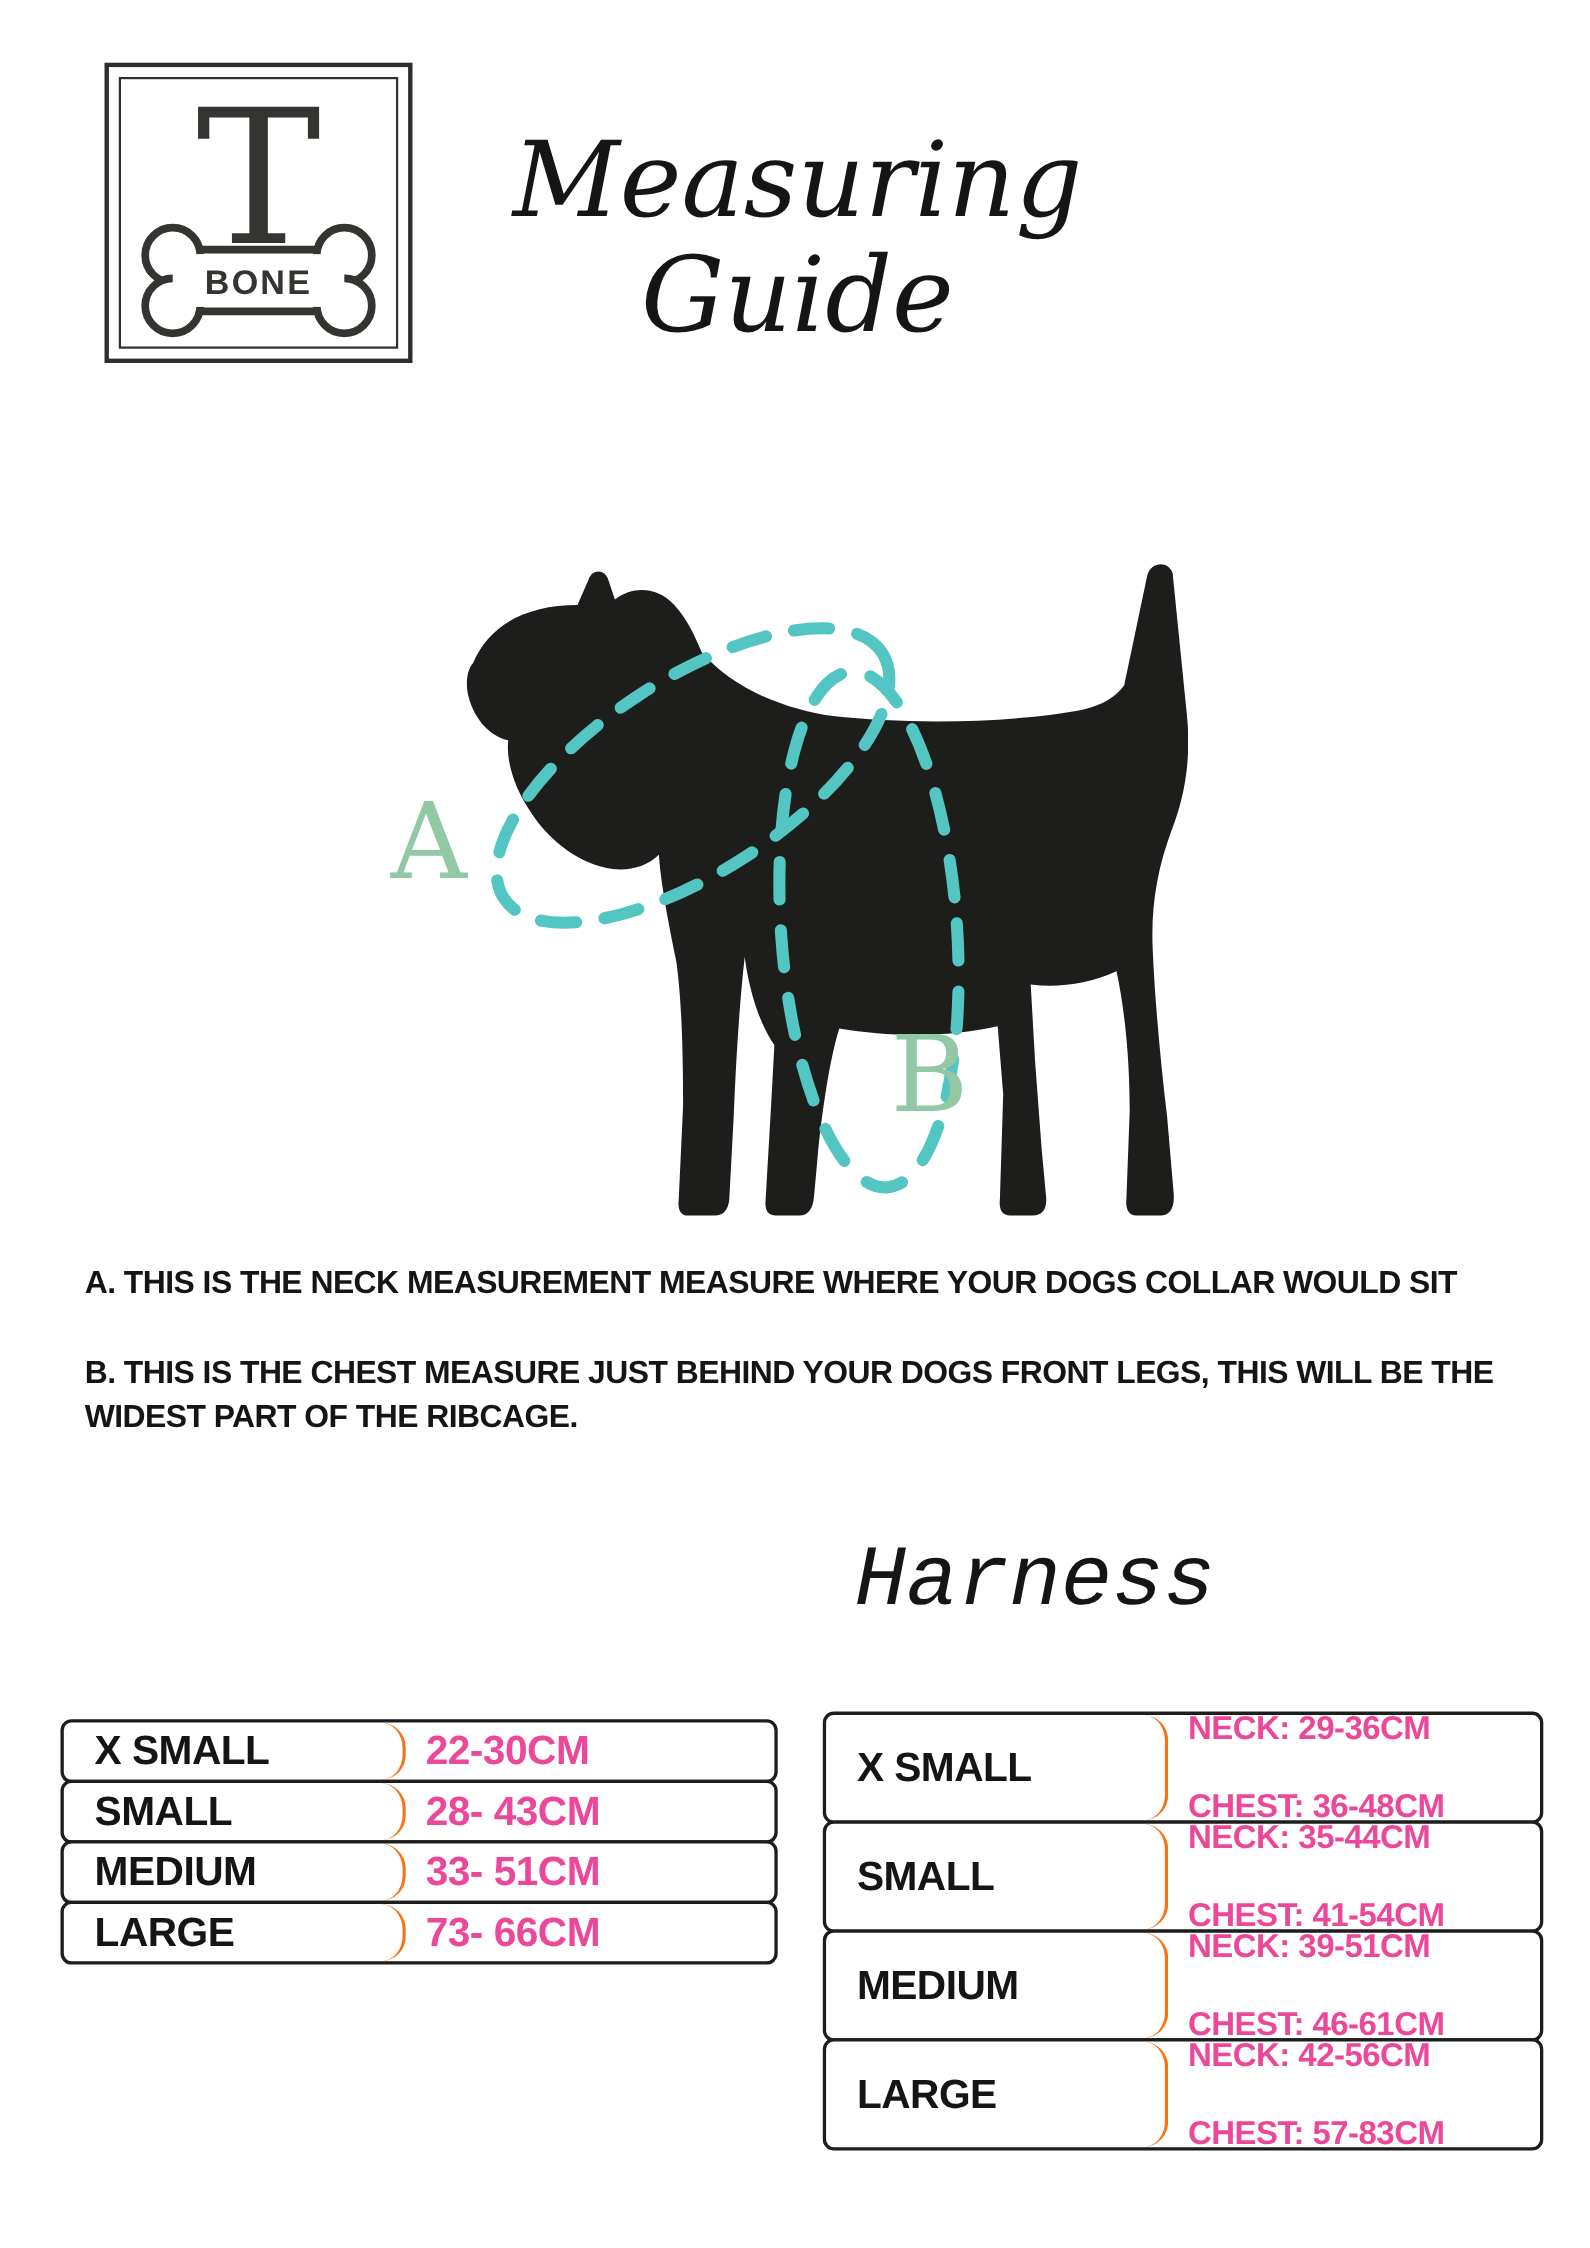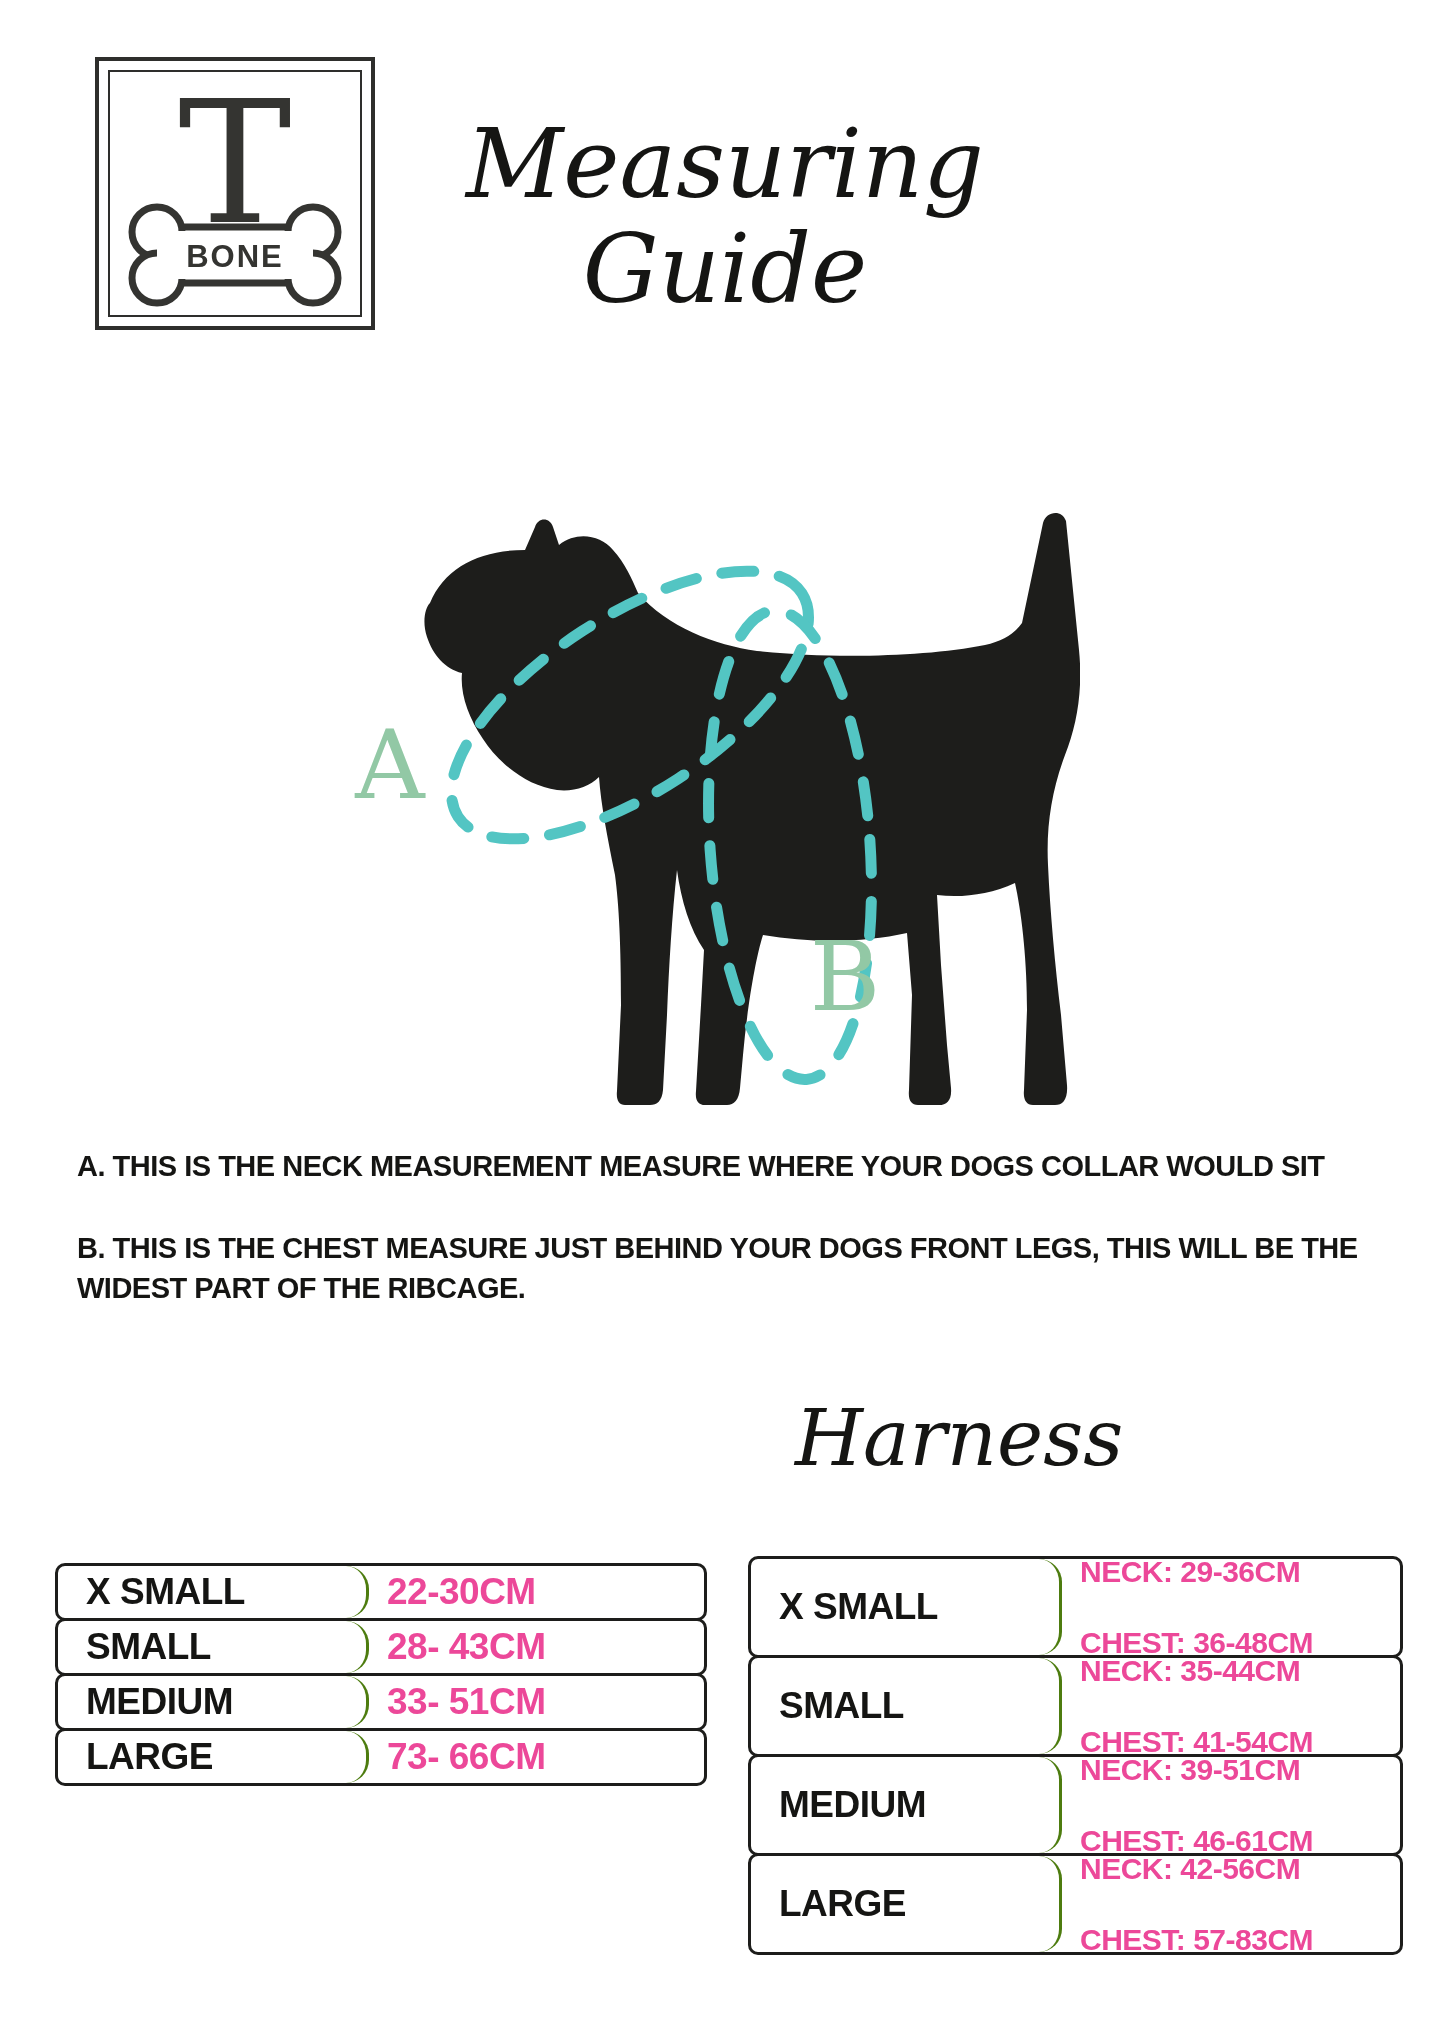--- a/index.html
+++ b/index.html
@@ -16,42 +16,42 @@
   #logo svg{position:absolute;left:26px;top:140px;}
   #logo .bone-text{font-family:"Liberation Sans",sans-serif;font-weight:bold;font-size:31px;
         letter-spacing:2px;fill:#343431;}
 
   
   .script{font-family:"DejaVu Serif","Liberation Serif",serif;font-style:italic;color:#151513;}
   #title{position:absolute;left:400px;top:112px;width:650px;text-align:center;
          font-size:95px;line-height:1.1;}
   .section-heading{position:absolute;font-size:78px;line-height:1.1;}
   #collars-heading{left:48px;top:1396px;}
-  #harness-heading{left:795px;top:1396px;}
+  #harness-heading{left:777px;top:1396px;font-family:Liberation Mono, monospace;}
 
   
   #dog-wrap{position:absolute;left:340px;top:480px;width:740px;height:660px;}
   .measure-label{font-family:"DejaVu Serif","Liberation Serif",serif;font-size:96px;}
 
   
   .note{position:absolute;left:60px;max-width:1360px;font-weight:bold;font-size:29px;
         line-height:40px;letter-spacing:-0.5px;color:#151513;margin-left:17px;}
   #note-a{top:1146px;}
   #note-b{top:1228px;}
 
   
   .size-table{position:absolute;}
   #collars-table{left:55px;top:1563px;width:652px;}
   #harness-table{left:748px;top:1556px;width:655px;}
   .size-row{position:relative;display:flex;border:3px solid #1d1d1b;border-radius:10px;
             background:#fff;box-sizing:border-box;}
   .size-row + .size-row{margin-top:-3px;}
   #collars-table .size-row{height:58px;}
   #harness-table .size-row{height:102px;}
-  .cell-label{width:311px;flex:0 0 311px;border-right:3px solid #4d7c0f;display:flex;
+  .cell-label{width:311px;flex:0 0 311px;border-right:3px solid #f97316;display:flex;
               align-items:center;padding-left:28px;box-sizing:border-box;
               font-weight:bold;font-size:37px;letter-spacing:-0.5px;color:#151513;border-radius:23px;}
   .cell-value{flex:1;display:flex;align-items:center;padding-left:18px;
               font-weight:bold;font-size:37px;letter-spacing:-0.5px;color:#ec4899;}
   .cell-value.two-line{flex-direction:column;align-items:flex-start;justify-content:center;
               font-size:30px;line-height:39px;gap:32px;}
 </style>
 </head>
 <body>
 

